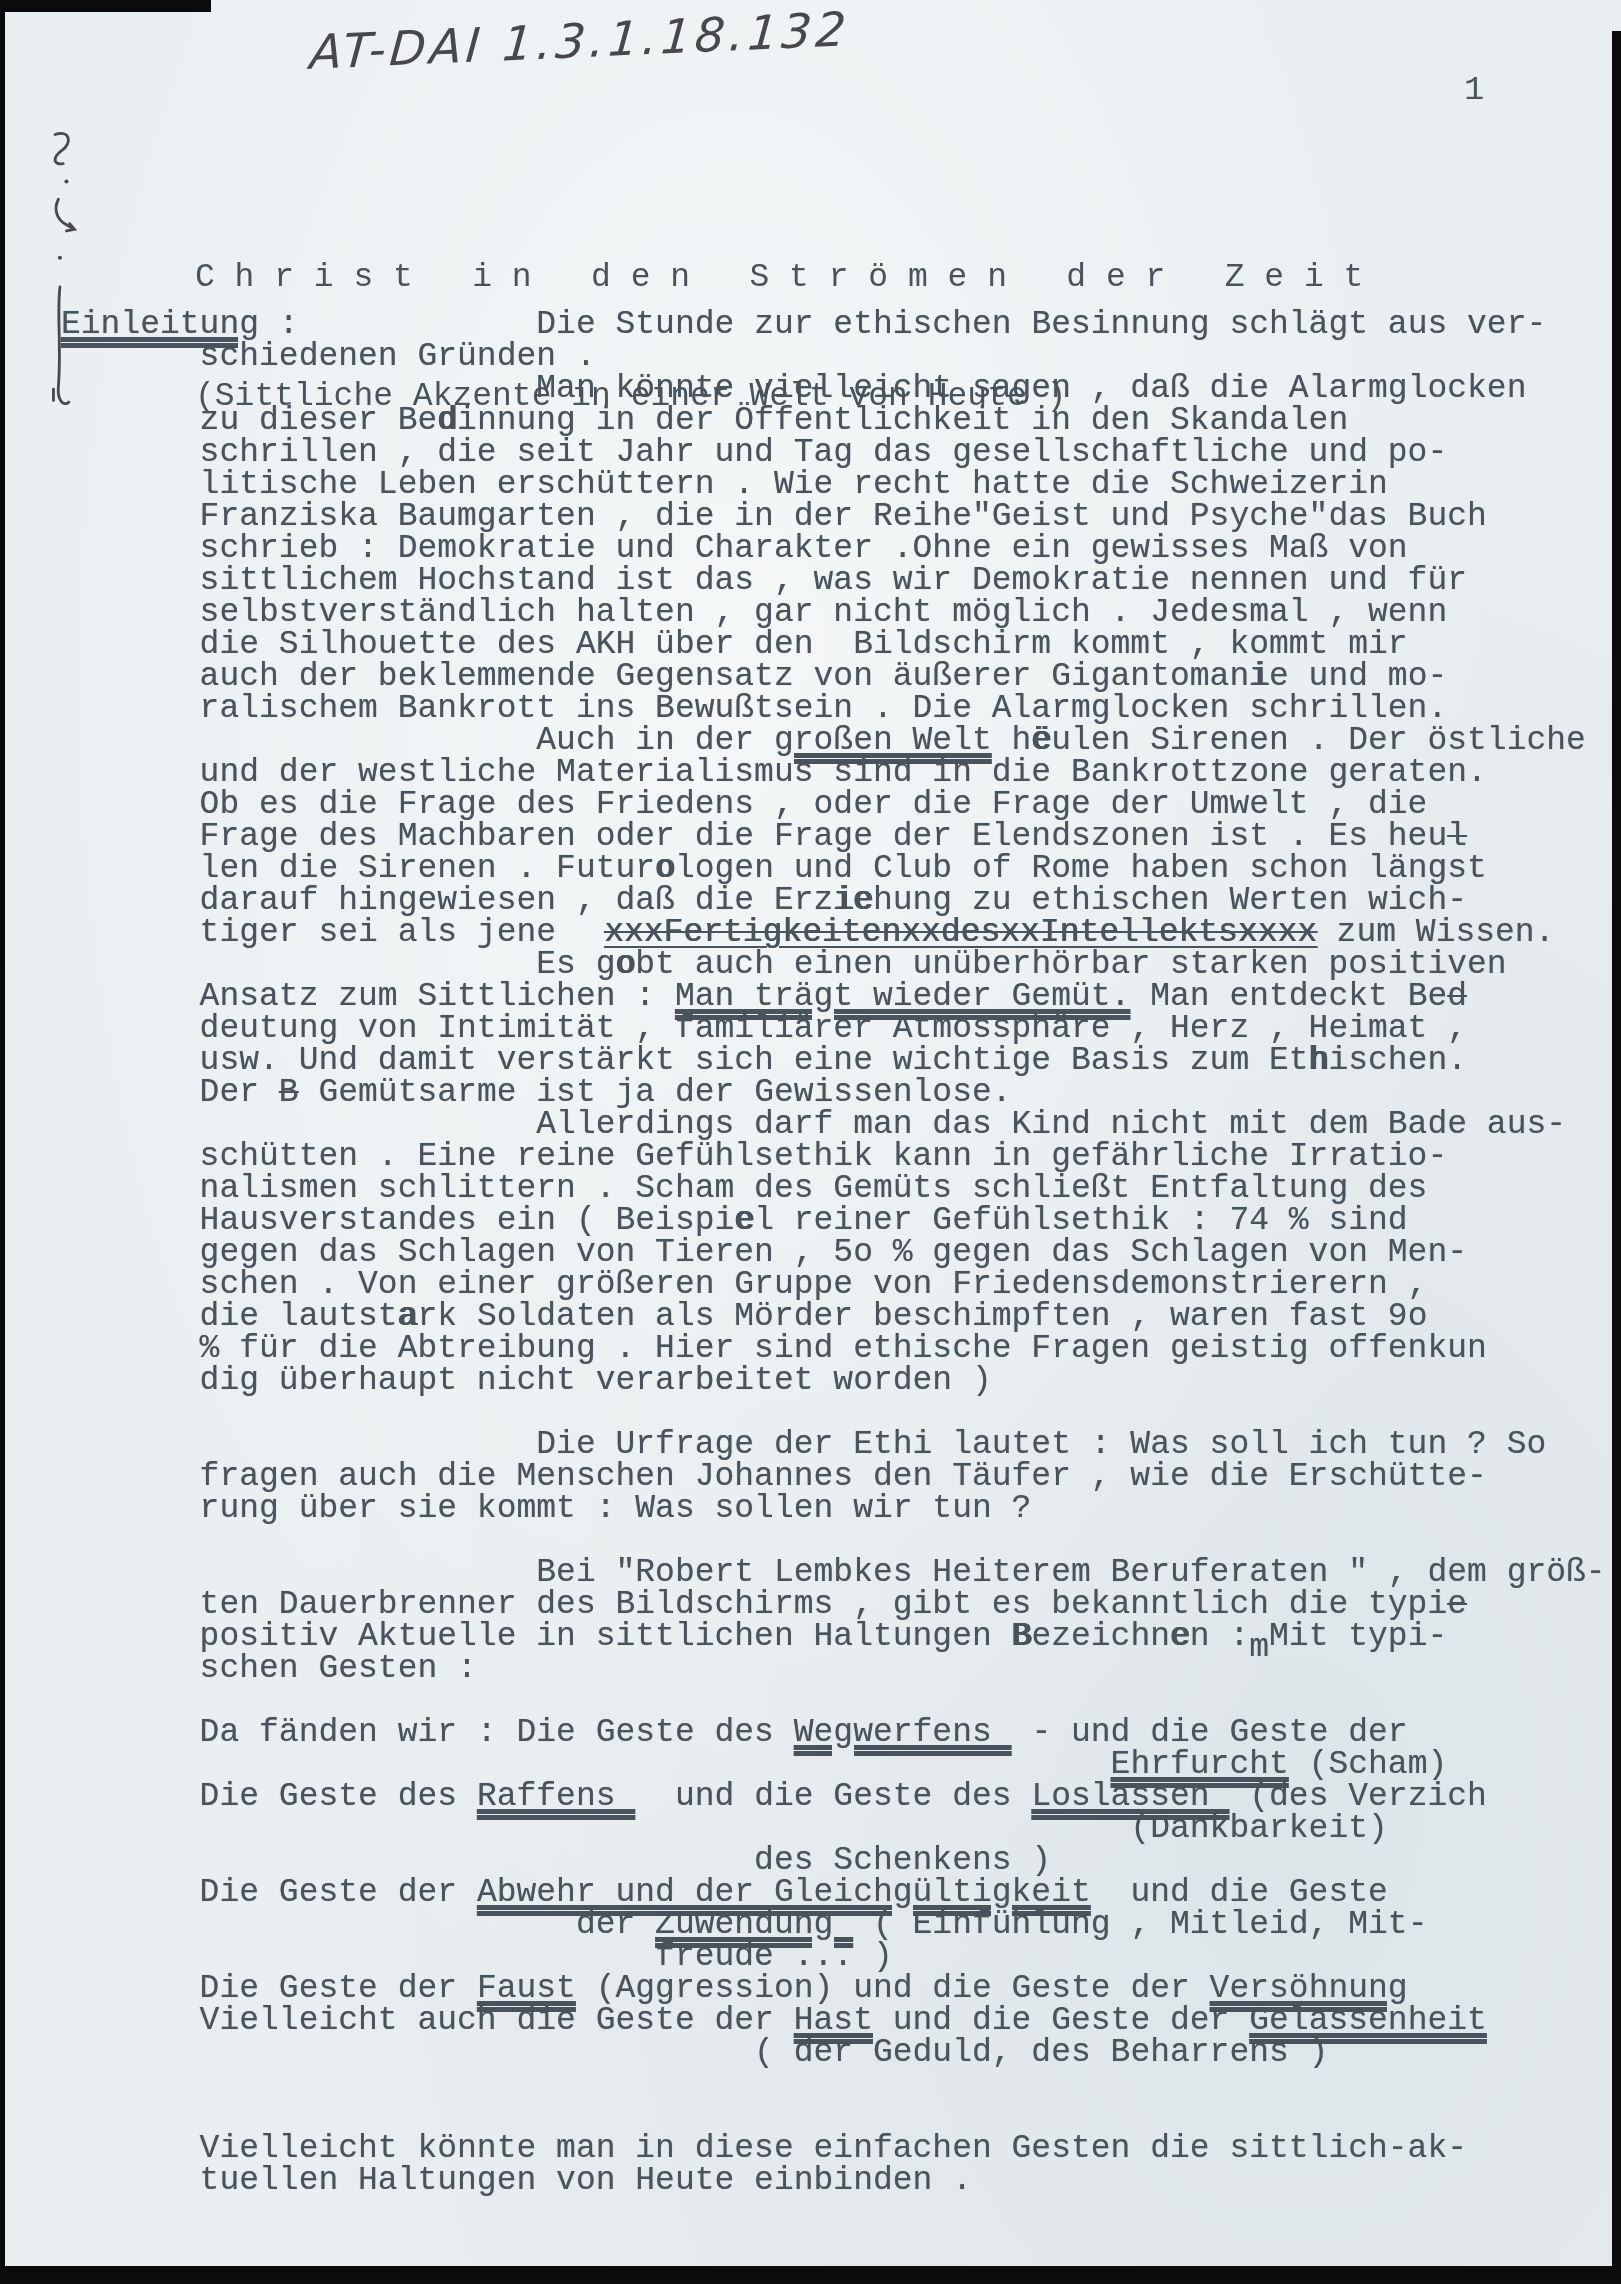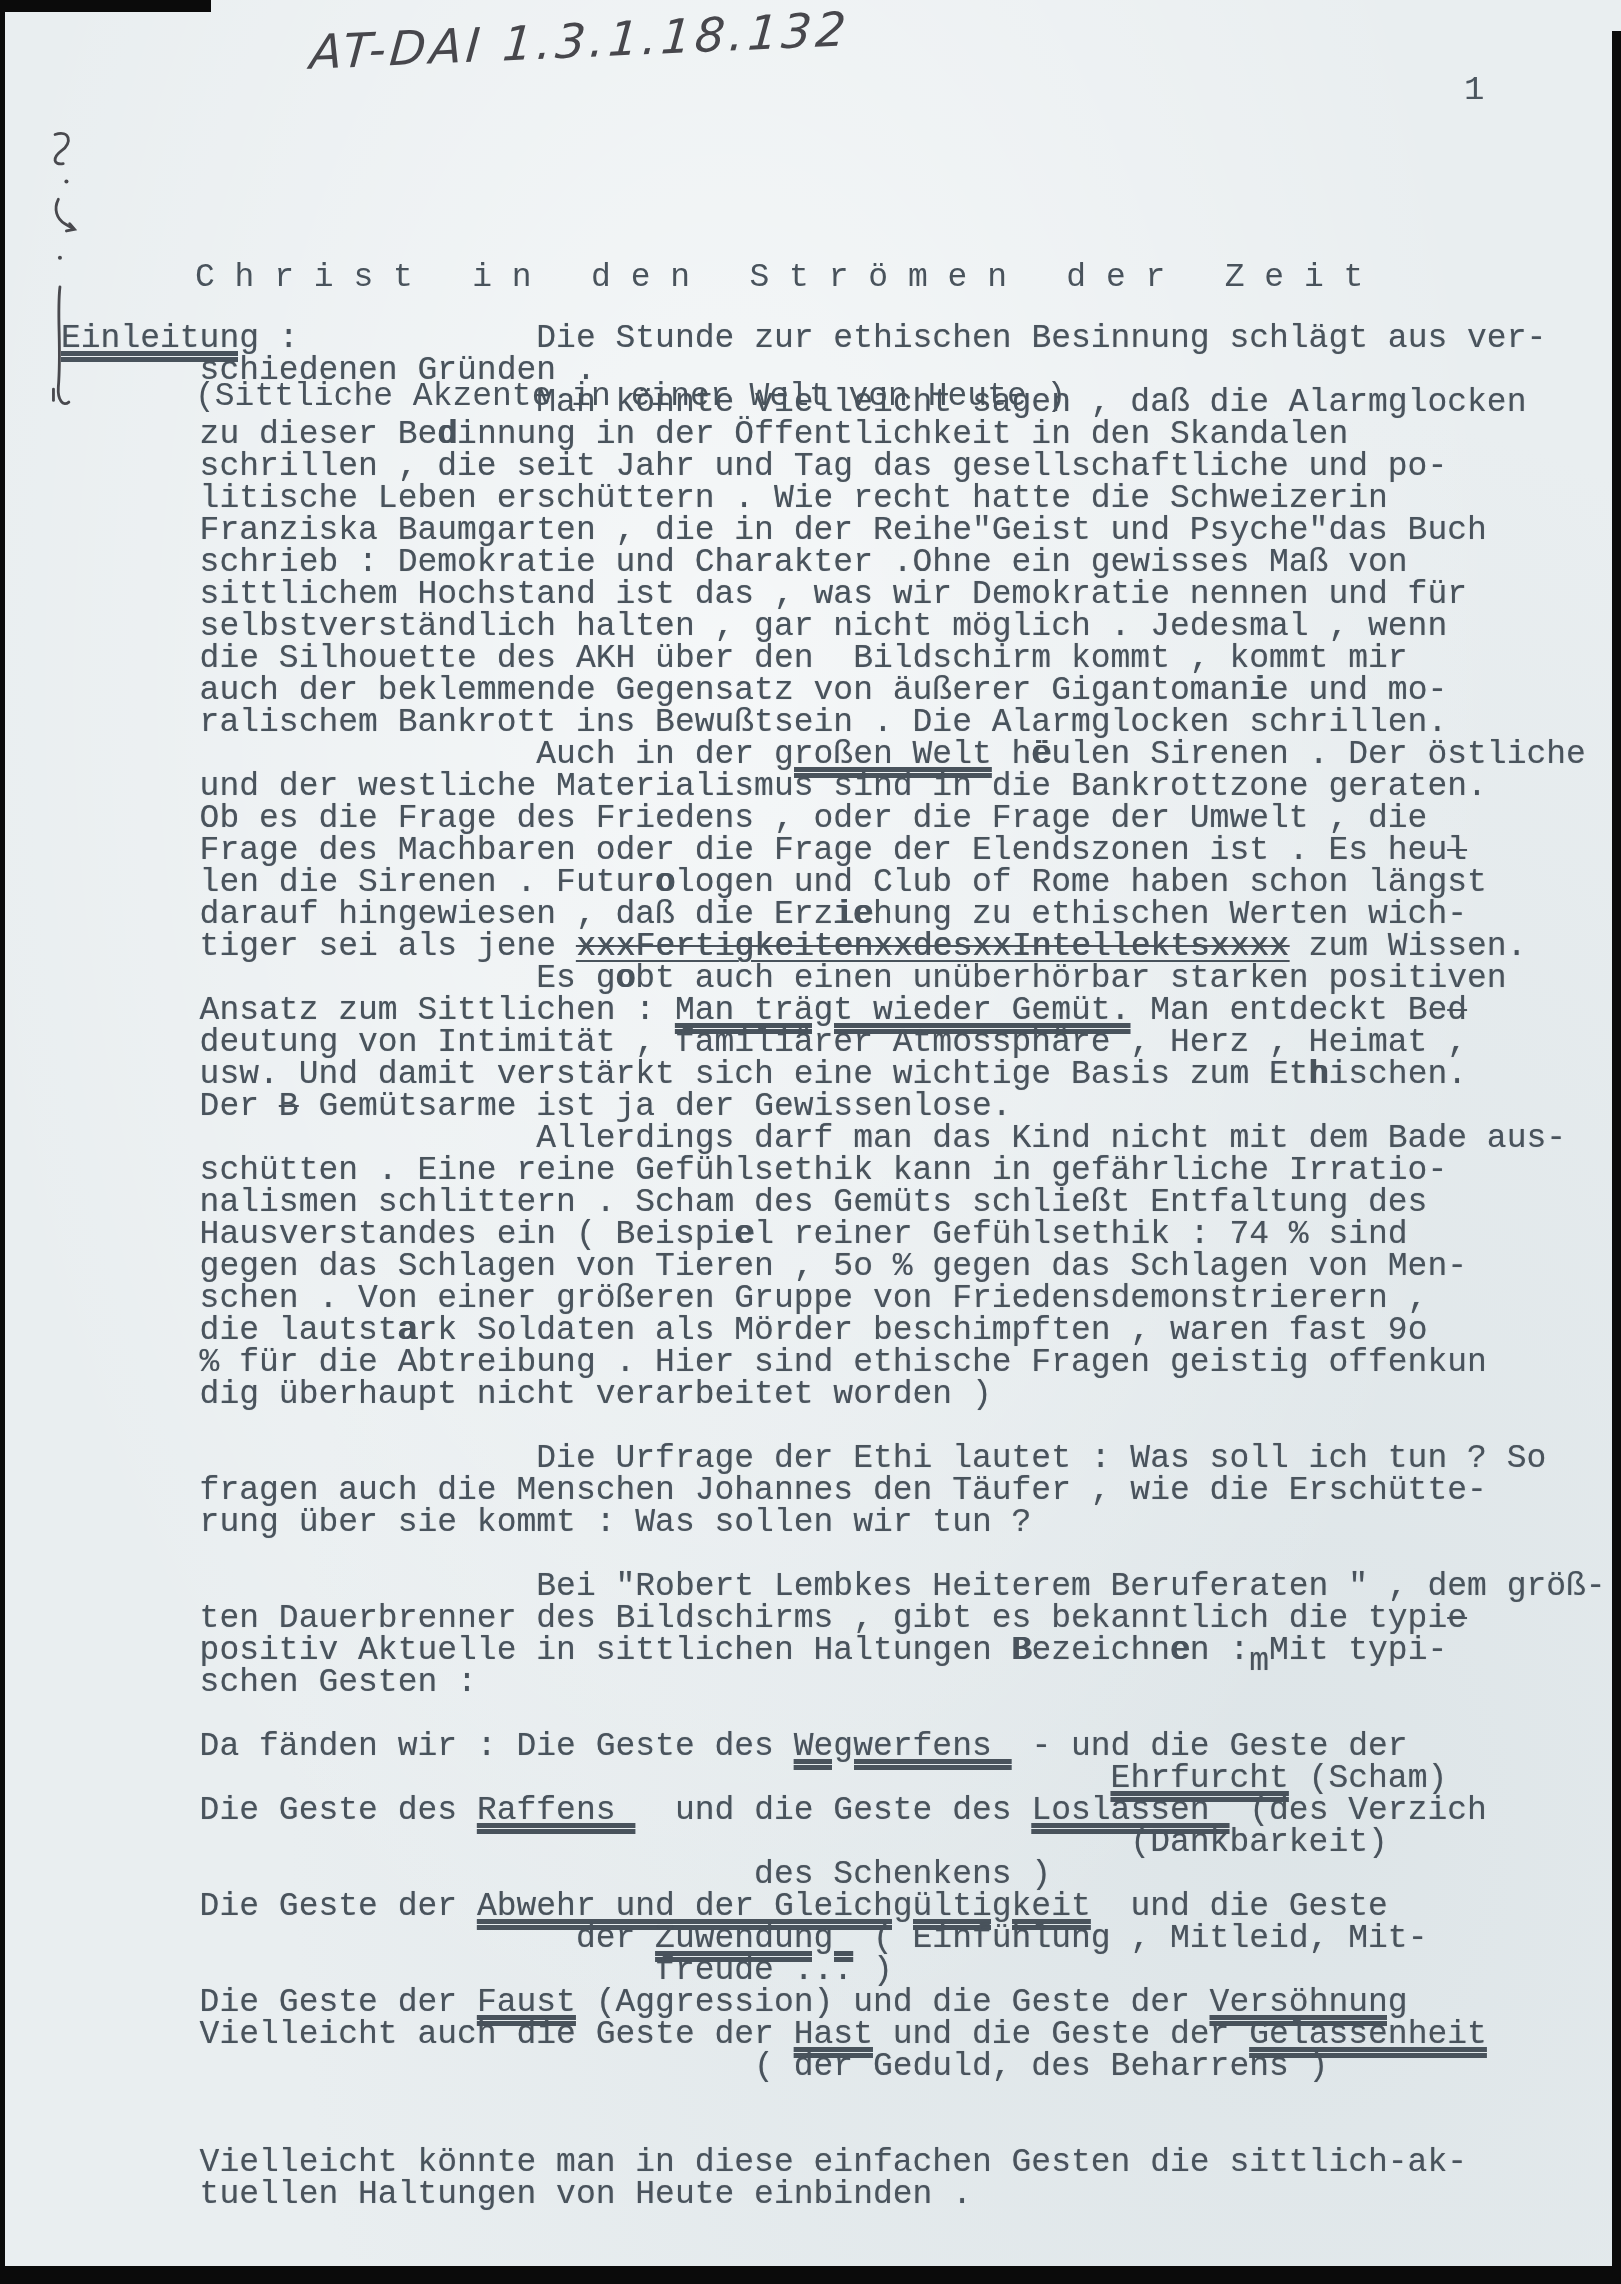--- a/index.html
+++ b/index.html
@@ -30,31 +30,31 @@
     white-space:nowrap;
   }
   .page-num{
     position:absolute;left:1464px;top:71px;
     font-size:34px;color:#4c565f;
   }
   .title-block{position:absolute;left:195px;top:198px;font-size:33px;line-height:32px;white-space:pre;}
   .title-line{margin-bottom:23px;}
 
   .body-text{
-    position:absolute;left:61px;top:323px;
+    position:absolute;left:61px;top:309px;
     font-size:33px;line-height:32px;
     text-shadow:0 0 0.8px rgba(66,76,88,.45);
   }
   .tl{white-space:pre;height:32px;}
 
   
   .u1{text-decoration-thickness:2.4px;text-underline-offset:4.9px;}
   .u2{text-decoration:underline;text-decoration-style:double;text-decoration-thickness:4.9px;text-underline-offset:4px;}
   .x{text-decoration:line-through;text-decoration-thickness:2.4px;}
-  .xu{text-decoration:underline line-through;text-decoration-thickness:2.4px;text-underline-offset:4.9px;text-shadow:0.8px 0 0 currentColor;}
+  .xu{text-decoration:underline line-through;text-decoration-thickness:2.4px;text-underline-offset:4.9px;text-shadow:0.8px 0 0 currentColor;margin-left:28px;}
   .ot{text-shadow:1.6px 0 0 currentColor,-0.8px 0 0 currentColor;}
   .xs{position:relative;display:inline-block;}
   .xs::after{content:"";position:absolute;left:-2.4px;right:-2.4px;top:46%;border-top:3.2px solid currentColor;transform:rotate(-55deg);}
   .sub{display:inline-block;transform:translateY(0.32em);}
 
   .squiggle{position:absolute;left:42px;top:128px;}
 </style>
 </head>
 <body>
 

